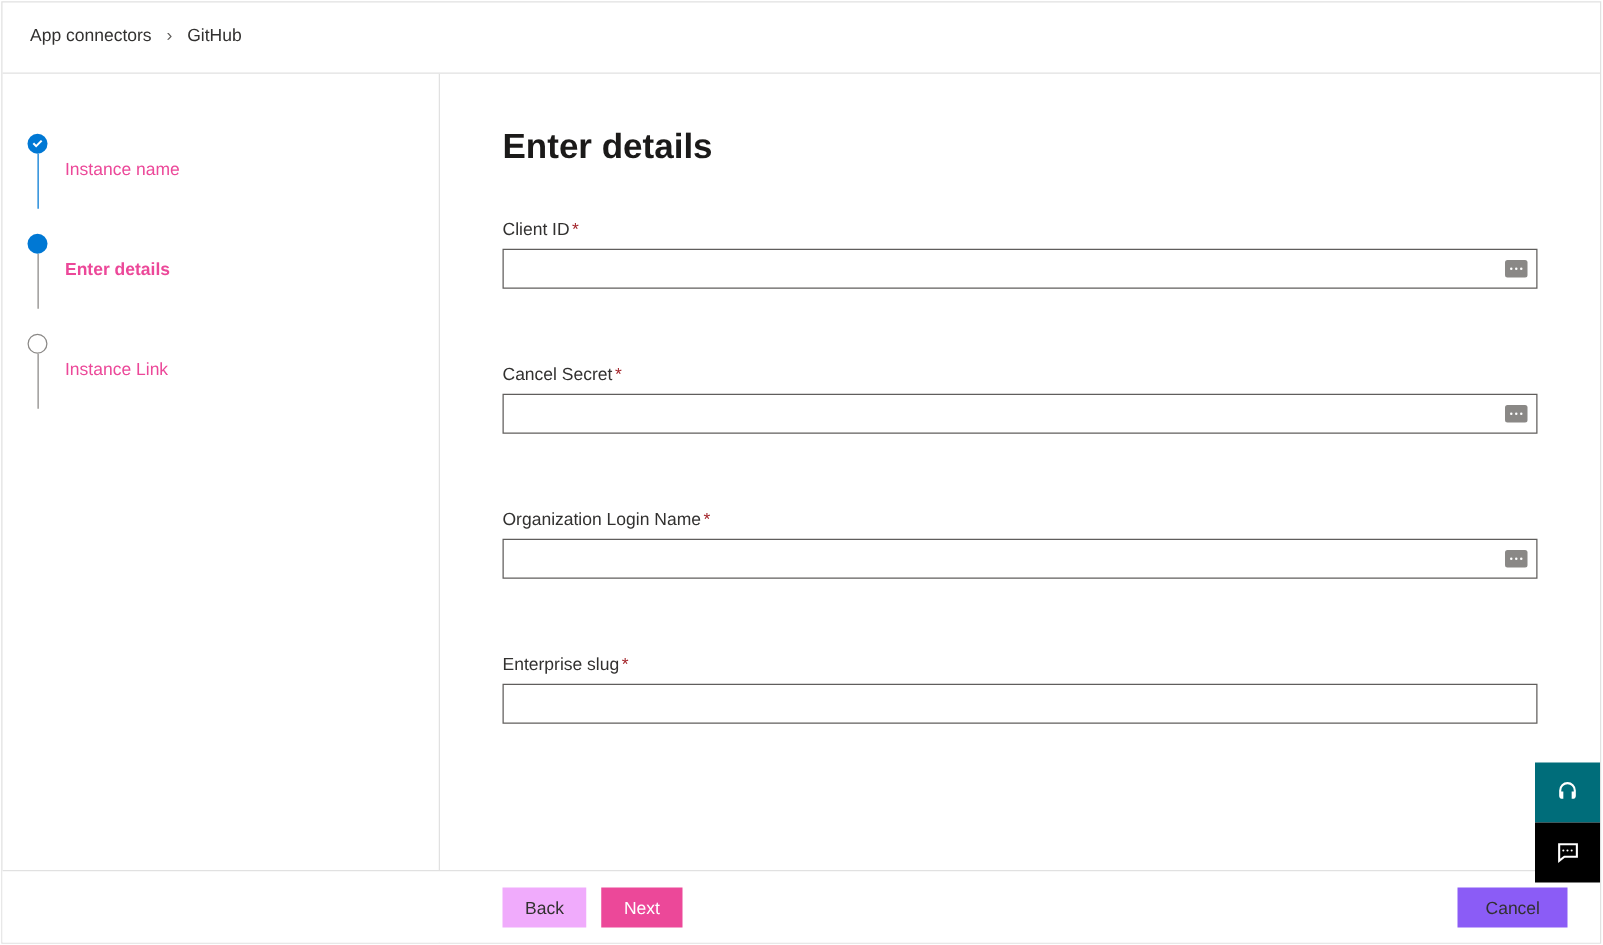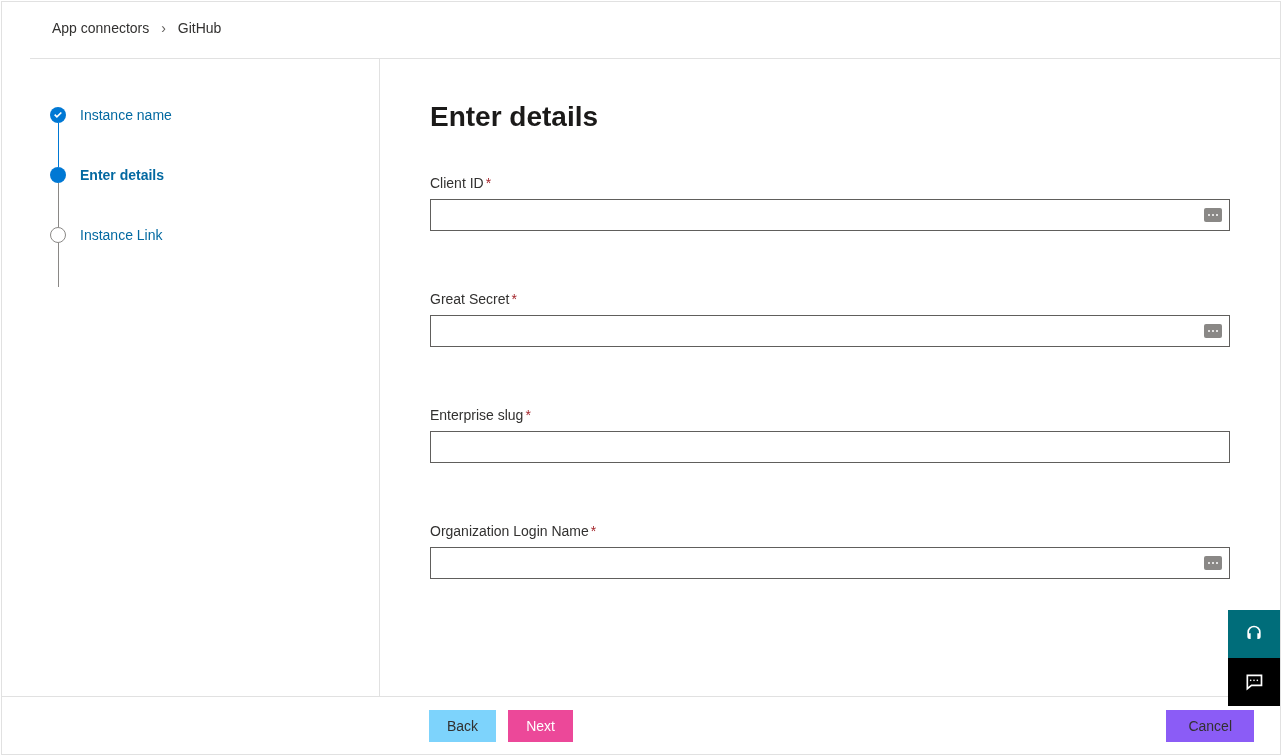--- a/index.html
+++ b/index.html
@@ -13,21 +13,20 @@
       overflow: hidden;
     }
     .frame {
       border: 1px solid #e1e1e1;
       width: 1280px;
       height: 754px;
       margin: 1px;
       display: flex;
       flex-direction: column;
       position: relative;
-      padding-left: 28px;
     }
     .breadcrumb {
       padding: 18px 22px 22px 22px;
       border-bottom: 1px solid #e1e1e1;
       font-size: 14px;
       color: #323130;
     }
     .breadcrumb a {
       color: #323130;
       text-decoration: none;
@@ -67,21 +66,22 @@
       left: 7.5px;
       top: 16px;
       width: 1px;
       height: 44px;
       background: #8a8886;
     }
     .step.done .connector { background: #0078d4; }
     .step .label {
       line-height: 16px;
       padding-top: 0px;
-      color: #0369a1;
+      color: #ec4899;
+      margin-top: 20px;
     }
     .step.current .label { font-weight: 600; }
     .step + .step { margin-top: 44px; }
     .bullet.done {
       background: #0078d4;
       display:flex; align-items:center; justify-content:center;
     }
     .bullet.done svg { width:10px; height:10px; }
     .bullet.current { background: #0078d4; }
     .bullet.pending { border: 1.5px solid #8a8886; background:#fff; }
@@ -145,21 +145,21 @@
     }
     .btn {
       height: 32px;
       min-width: 62px;
       padding: 0 18px;
       font-size: 14px;
       border: none;
       cursor: pointer;
       font-family: inherit;
     }
-    .btn-default { background: #7dd3fc; color: #323130; margin-left: 27px; }
+    .btn-default { background: #f0abfc; color: #323130; }
     .btn-primary { background: #ec4899; color: #fff; font-weight: 400; }
     .btn-cancel {
       margin-left: auto;
       background: #8b5cf6;
       color: #323130;
       padding: 0 22px;
       margin-right: -24px;
     }
     .side-actions {
       position: absolute;
@@ -228,52 +228,52 @@
           <span class="input-icon">
               <span></span>
               <span></span>
               <span></span>
             </span>
         </div>
       </div>
 
       <div class="field">
         <label class="field-label">
-          <span>Great Secret</span><span class="req">*</span>
+          <span>Cancel Secret</span><span class="req">*</span>
         </label>
         <div class="input-wrap">
           <input type="text" value="" style="">
           <span class="input-icon">
               <span></span>
               <span></span>
               <span></span>
             </span>
         </div>
       </div>
 
       <div class="field">
         <label class="field-label">
+          <span>Organization Login Name</span><span class="req">*</span>
+        </label>
+        <div class="input-wrap">
+          <input type="text" value="" style="">
+          <span class="input-icon">
+              <span></span>
+              <span></span>
+              <span></span>
+            </span>
+        </div>
+      </div>
+
+      <div class="field">
+        <label class="field-label">
           <span>Enterprise slug</span><span class="req">*</span>
         </label>
         <div class="input-wrap">
           <input type="text" value="" style="">
-        </div>
-      </div>
-
-      <div class="field">
-        <label class="field-label">
-          <span>Organization Login Name</span><span class="req">*</span>
-        </label>
-        <div class="input-wrap">
-          <input type="text" value="" style="">
-          <span class="input-icon">
-              <span></span>
-              <span></span>
-              <span></span>
-            </span>
         </div>
       </div>
     </main>
   </div>
 
   <div class="footer">
     <button class="btn btn-default">Back</button>
     <button class="btn btn-primary">Next</button>
     <button class="btn btn-cancel">Cancel</button>
   </div>

